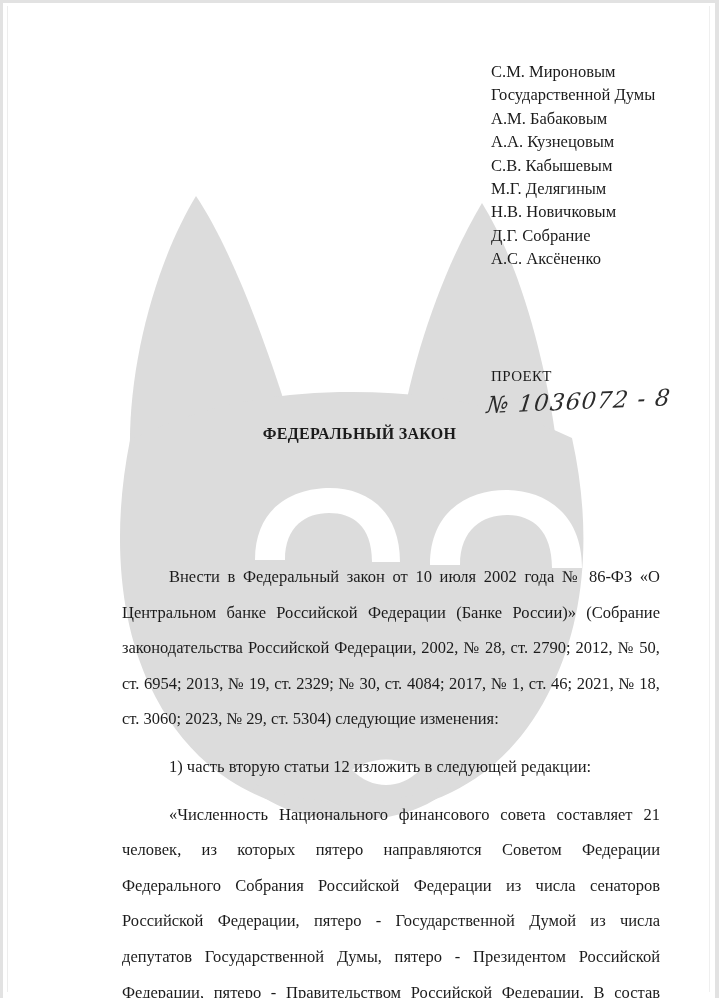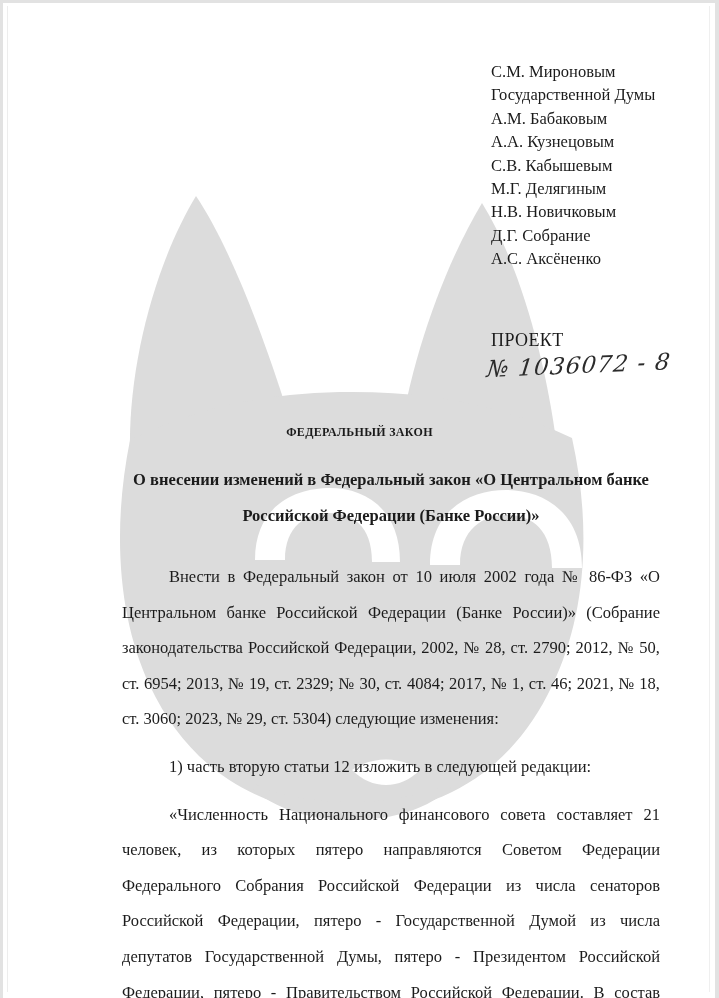--- a/index.html
+++ b/index.html
@@ -75,44 +75,45 @@
   }
   .addressee div { white-space: nowrap; }
 
   .project-block {
     position: absolute;
     left: 487px;
     top: 330px;
     width: 215px;
   }
   .project-label {
-    font-size: 18px;
+    font-size: 15px;
     line-height: 20px;
     letter-spacing: 0.4px;
     padding-left: 4px;
+    margin-top: 36px;
   }
   .project-number {
     margin-top: 6px;
     font-family: "DejaVu Serif", "Liberation Serif", serif;
     font-style: italic;
     font-size: 23px;
     letter-spacing: 1.2px;
     color: #2b2b2b;
     transform: rotate(-2.4deg) skewX(-9deg);
     transform-origin: left center;
     white-space: nowrap;
   }
 
   .law-heading {
     position: absolute;
     left: 0;
     top: 425px;
     width: 719px;
     text-align: center;
-    font-size: 12px;
+    font-size: 16px;
     font-weight: bold;
     letter-spacing: 0.3px;
   }
 
   .law-title {
     position: absolute;
     left: 110px;
     top: 462px;
     width: 562px;
     text-align: center;
@@ -196,24 +197,20 @@
       <div>А.С. Аксёненко</div>
     </div>
 
     <div class="project-block">
       <div class="project-label">ПРОЕКТ</div>
       <div class="project-number">№ 1036072 - 8</div>
     </div>
 
     <div class="law-heading">ФЕДЕРАЛЬНЫЙ ЗАКОН</div>
 
-    <div class="law-title">
-      <div>О внесении изменений в Федеральный закон «О Центральном банке</div>
-      <div>Российской Федерации (Банке России)»</div>
-    </div>
 
     <div class="body-text">
       <p>Внести в Федеральный закон от 10 июля 2002 года № 86-ФЗ «О Центральном банке Российской Федерации (Банке России)» (Собрание законодательства Российской Федерации, 2002, № 28, ст. 2790; 2012, № 50, ст. 6954; 2013, № 19, ст. 2329; № 30, ст. 4084; 2017, № 1, ст. 46; 2021, № 18, ст. 3060; 2023, № 29, ст. 5304) следующие изменения:</p>
       <p class="item">1) часть вторую статьи 12 изложить в следующей редакции:</p>
       <p>«Численность Национального финансового совета составляет 21 человек, из которых пятеро направляются Советом Федерации Федерального Собрания Российской Федерации из числа сенаторов Российской Федерации, пятеро - Государственной Думой из числа депутатов Государственной Думы, пятеро - Президентом Российской Федерации, пятеро - Правительством Российской Федерации. В состав Национального финансового совета входит также Председатель Банка России.»;</p>
     </div>
 
   </div>
 </div>
 

